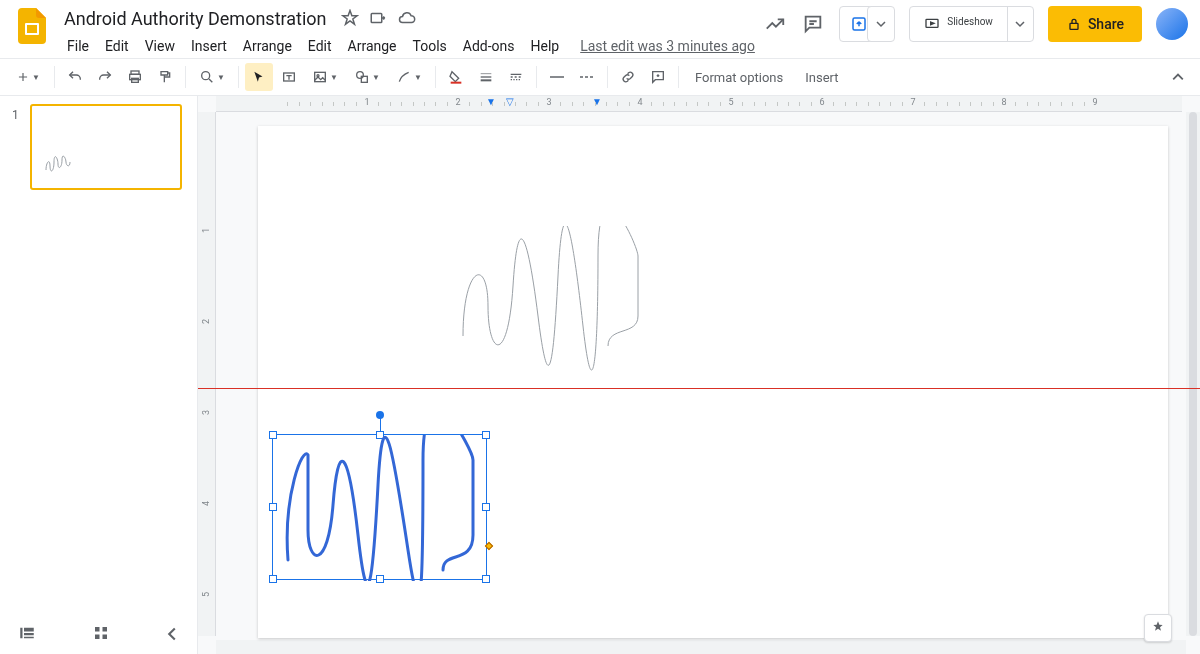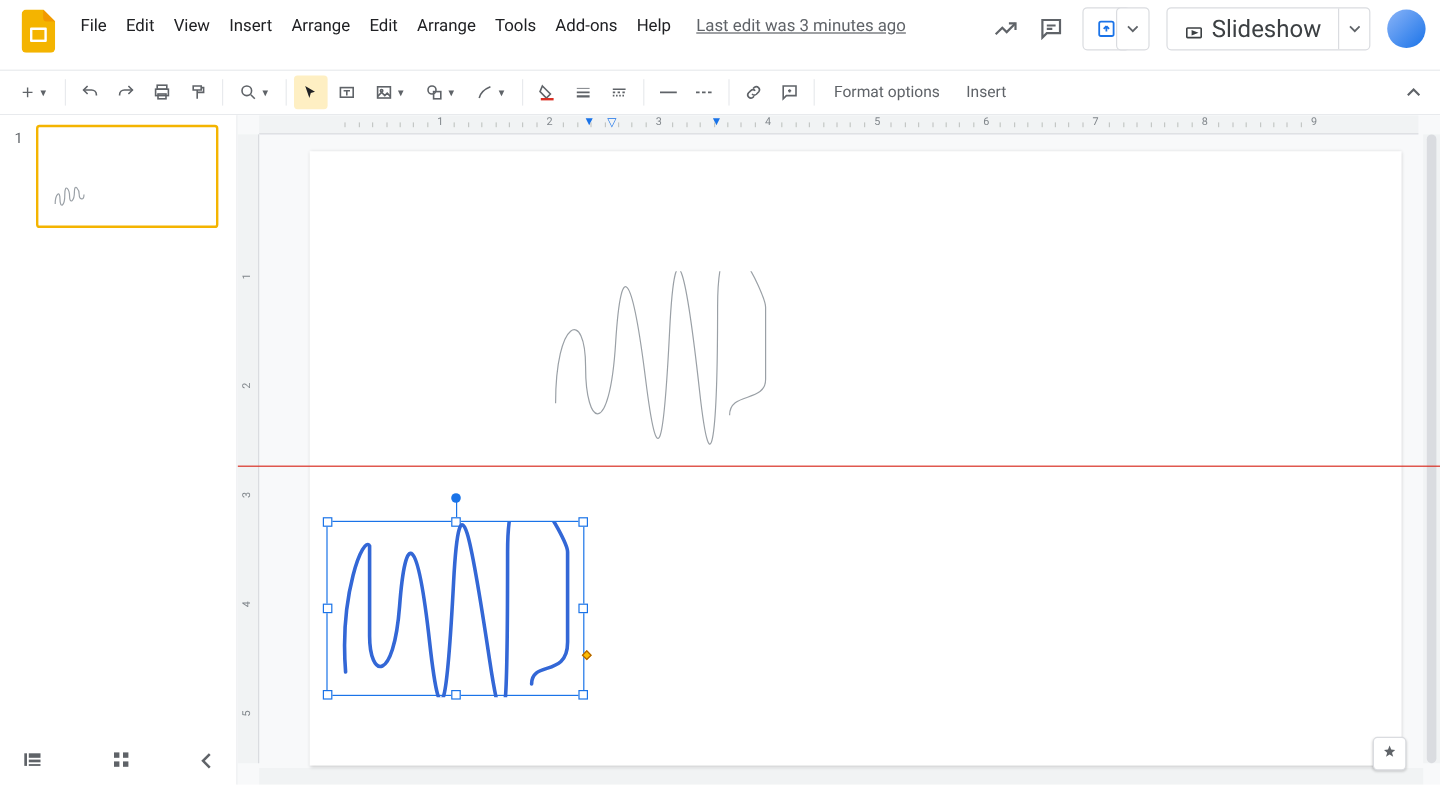--- a/index.html
+++ b/index.html
@@ -14,21 +14,21 @@
   .title-icons { display: flex; align-items: center; gap: 10px; margin-left: 10px; color: #5f6368; }
   .title-icons span { display: inline-flex; align-items: center; justify-content: center; }
   .menubar { display: flex; gap: 2px; height: 24px; align-items: center; margin-top: 4px; }
   .menubar .mi { font-size: 14px; color: #202124; padding: 2px 7px; border-radius: 3px; cursor: pointer; }
   .last-edit { font-size: 14px; color: #5f6368; text-decoration: underline; margin-left: 12px; cursor: pointer; }
   .header-right { margin-left: auto; display: flex; align-items: center; gap: 14px; }
   .hr-icon { width: 24px; height: 24px; display: flex; align-items: center; justify-content: center; color: #5f6368; cursor: pointer; }
   .present-btn { border: 1px solid #dadce0; border-radius: 4px; width: 40px; height: 36px; display: flex; align-items: center; justify-content: center; color: #1a73e8; cursor: pointer; background: #fff; }
   .present-btn.arrow { width: 28px; margin-left: -12px; }
   .slideshow-btn { display: flex; align-items: center; border: 1px solid #dadce0; border-radius: 4px; height: 36px; cursor: pointer; background: #fff; }
-  .slideshow-main { display: flex; align-items: flex-end; gap: 7px; padding: 0 14px; font-size: 20px; color: #3c4043; }
+  .slideshow-main { display: flex; align-items: flex-start; gap: 7px; padding: 0 14px; font-size: 10px; color: #3c4043; }
   .slideshow-arrow { border-left: 1px solid #dadce0; width: 26px; height: 100%; display: flex; align-items: center; justify-content: center; color: #5f6368; }
   .share-btn { display: flex; align-items: center; gap: 6px; background: #fbbc04; color: #202124; font-size: 14px; font-weight: 500; height: 36px; padding: 0 18px; border-radius: 4px; cursor: pointer; }
   .avatar { width: 32px; height: 32px; border-radius: 50%; background: linear-gradient(135deg,#8ab4f8,#1a73e8); display: flex; align-items: center; justify-content: center; color: #fff; font-size: 12px; }
   
   .toolbar { height: 38px; border-top: 1px solid #e8eaed; border-bottom: 1px solid #e8eaed; display: flex; align-items: center; padding: 0 8px; gap: 2px; }
   .tb { width: 28px; height: 28px; display: flex; align-items: center; justify-content: center; color: #5f6368; border-radius: 3px; cursor: pointer; }
   .tb.wide { width: 40px; }
   .tb.sel { background: #feefc3; }
   .tb .arrow { font-size: 8px; margin-left: 2px; }
   .tb-sep { width: 1px; height: 22px; background: #e8eaed; margin: 0 4px; }
@@ -77,20 +77,41 @@
 <div class="header">
   <div class="logo">
     <svg viewBox="0 0 28 36">
         <path d="M4 0h14l10 10v22a4 4 0 0 1-4 4H4a4 4 0 0 1-4-4V4a4 4 0 0 1 4-4z" fill="#f4b400"></path>
         <path d="M18 0l10 10h-7a3 3 0 0 1-3-3V0z" fill="#f29900"></path>
         <rect x="7" y="15" width="14" height="12" rx="1" fill="#fff"></rect>
         <rect x="9" y="17" width="10" height="8" fill="#f4b400"></rect>
       </svg>
   </div>
   <div class="doc-area">
+    <div class="title-row">
+      <div class="doc-title">Android Authority Demonstration</div>
+      <div class="title-icons">
+        <span>
+            <svg width="18" height="18" viewBox="0 0 24 24" fill="none" stroke="#5f6368" stroke-width="2">
+              <path d="M12 2l2.5 7h7l-5.7 4.3 2.2 7L12 16l-6 4.3 2.2-7L2.5 9h7z"></path>
+            </svg>
+          </span>
+        <span>
+            <svg width="18" height="18" viewBox="0 0 24 24" fill="none" stroke="#5f6368" stroke-width="2">
+              <rect x="3" y="6" width="14" height="12" rx="1"></rect>
+              <path d="M17 12h4m0 0l-2-2m2 2l-2 2"></path>
+            </svg>
+          </span>
+        <span>
+            <svg width="20" height="18" viewBox="0 0 24 24" fill="none" stroke="#5f6368" stroke-width="2">
+              <path d="M6 18a4 4 0 010-8 6 6 0 0111.5-1A4.5 4.5 0 0118 18H6z"></path>
+            </svg>
+          </span>
+      </div>
+    </div>
     <div class="menubar">
       <span class="mi">File</span>
       <span class="mi">Edit</span>
       <span class="mi">View</span>
       <span class="mi">Insert</span>
       <span class="mi">Arrange</span>
       <span class="mi">Edit</span>
       <span class="mi">Arrange</span>
       <span class="mi">Tools</span>
       <span class="mi">Add-ons</span>
@@ -130,20 +151,27 @@
             <rect x="3" y="5" width="18" height="12" rx="1"></rect>
             <path d="M10 9l5 2-5 2V9z" fill="#3c4043"></path>
           </svg>
         <span>Slideshow</span>
       </div>
       <div class="slideshow-arrow">
           <svg width="10" height="10" viewBox="0 0 10 10">
             <path d="M1 3l4 4 4-4" fill="none" stroke="#5f6368" stroke-width="1.5"></path>
           </svg>
         </div>
+    </div>
+    <div class="share-btn">
+      <svg width="16" height="16" viewBox="0 0 24 24" fill="none" stroke="#202124" stroke-width="2">
+          <rect x="6" y="11" width="12" height="9" rx="1"></rect>
+          <path d="M9 11V8a3 3 0 016 0v3"></path>
+        </svg>
+      <span>Share</span>
     </div>
     <div class="avatar"></div>
   </div>
 </div>
 
 <div class="toolbar">
   <div class="tb wide">
       <svg width="14" height="14" viewBox="0 0 24 24" stroke="#5f6368" stroke-width="2">
         <path d="M12 5v14M5 12h14"></path>
       </svg>

